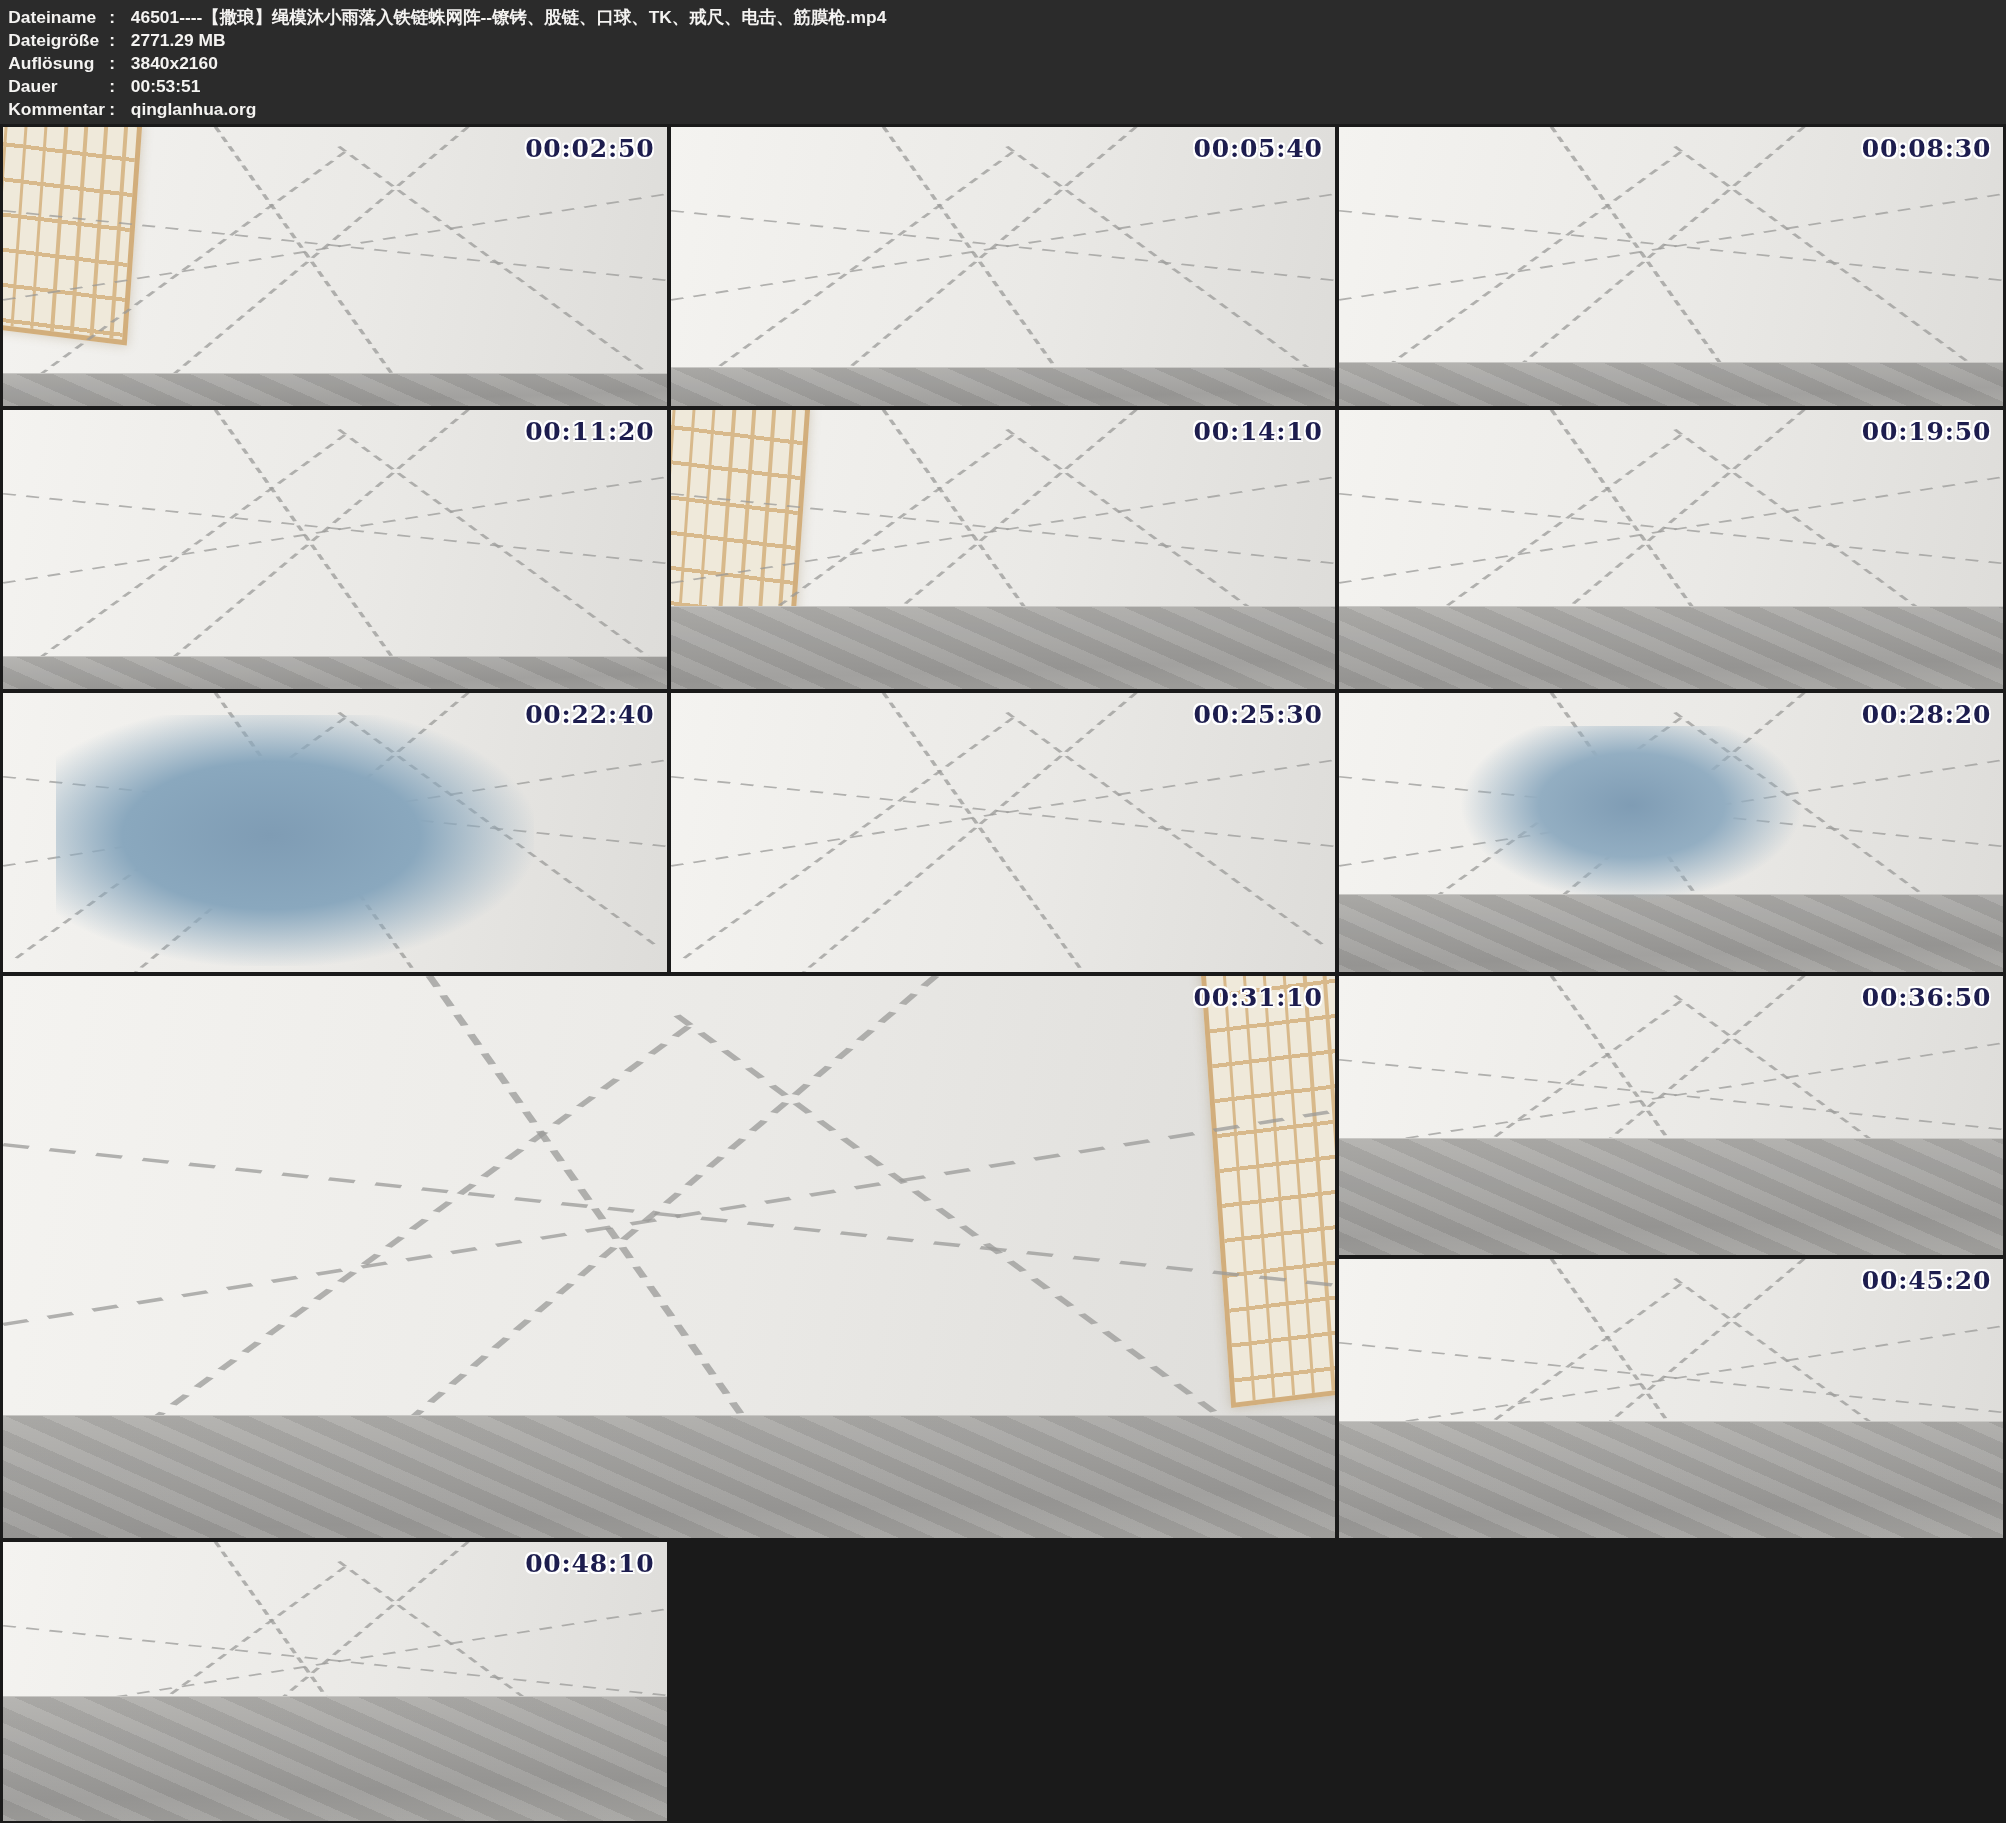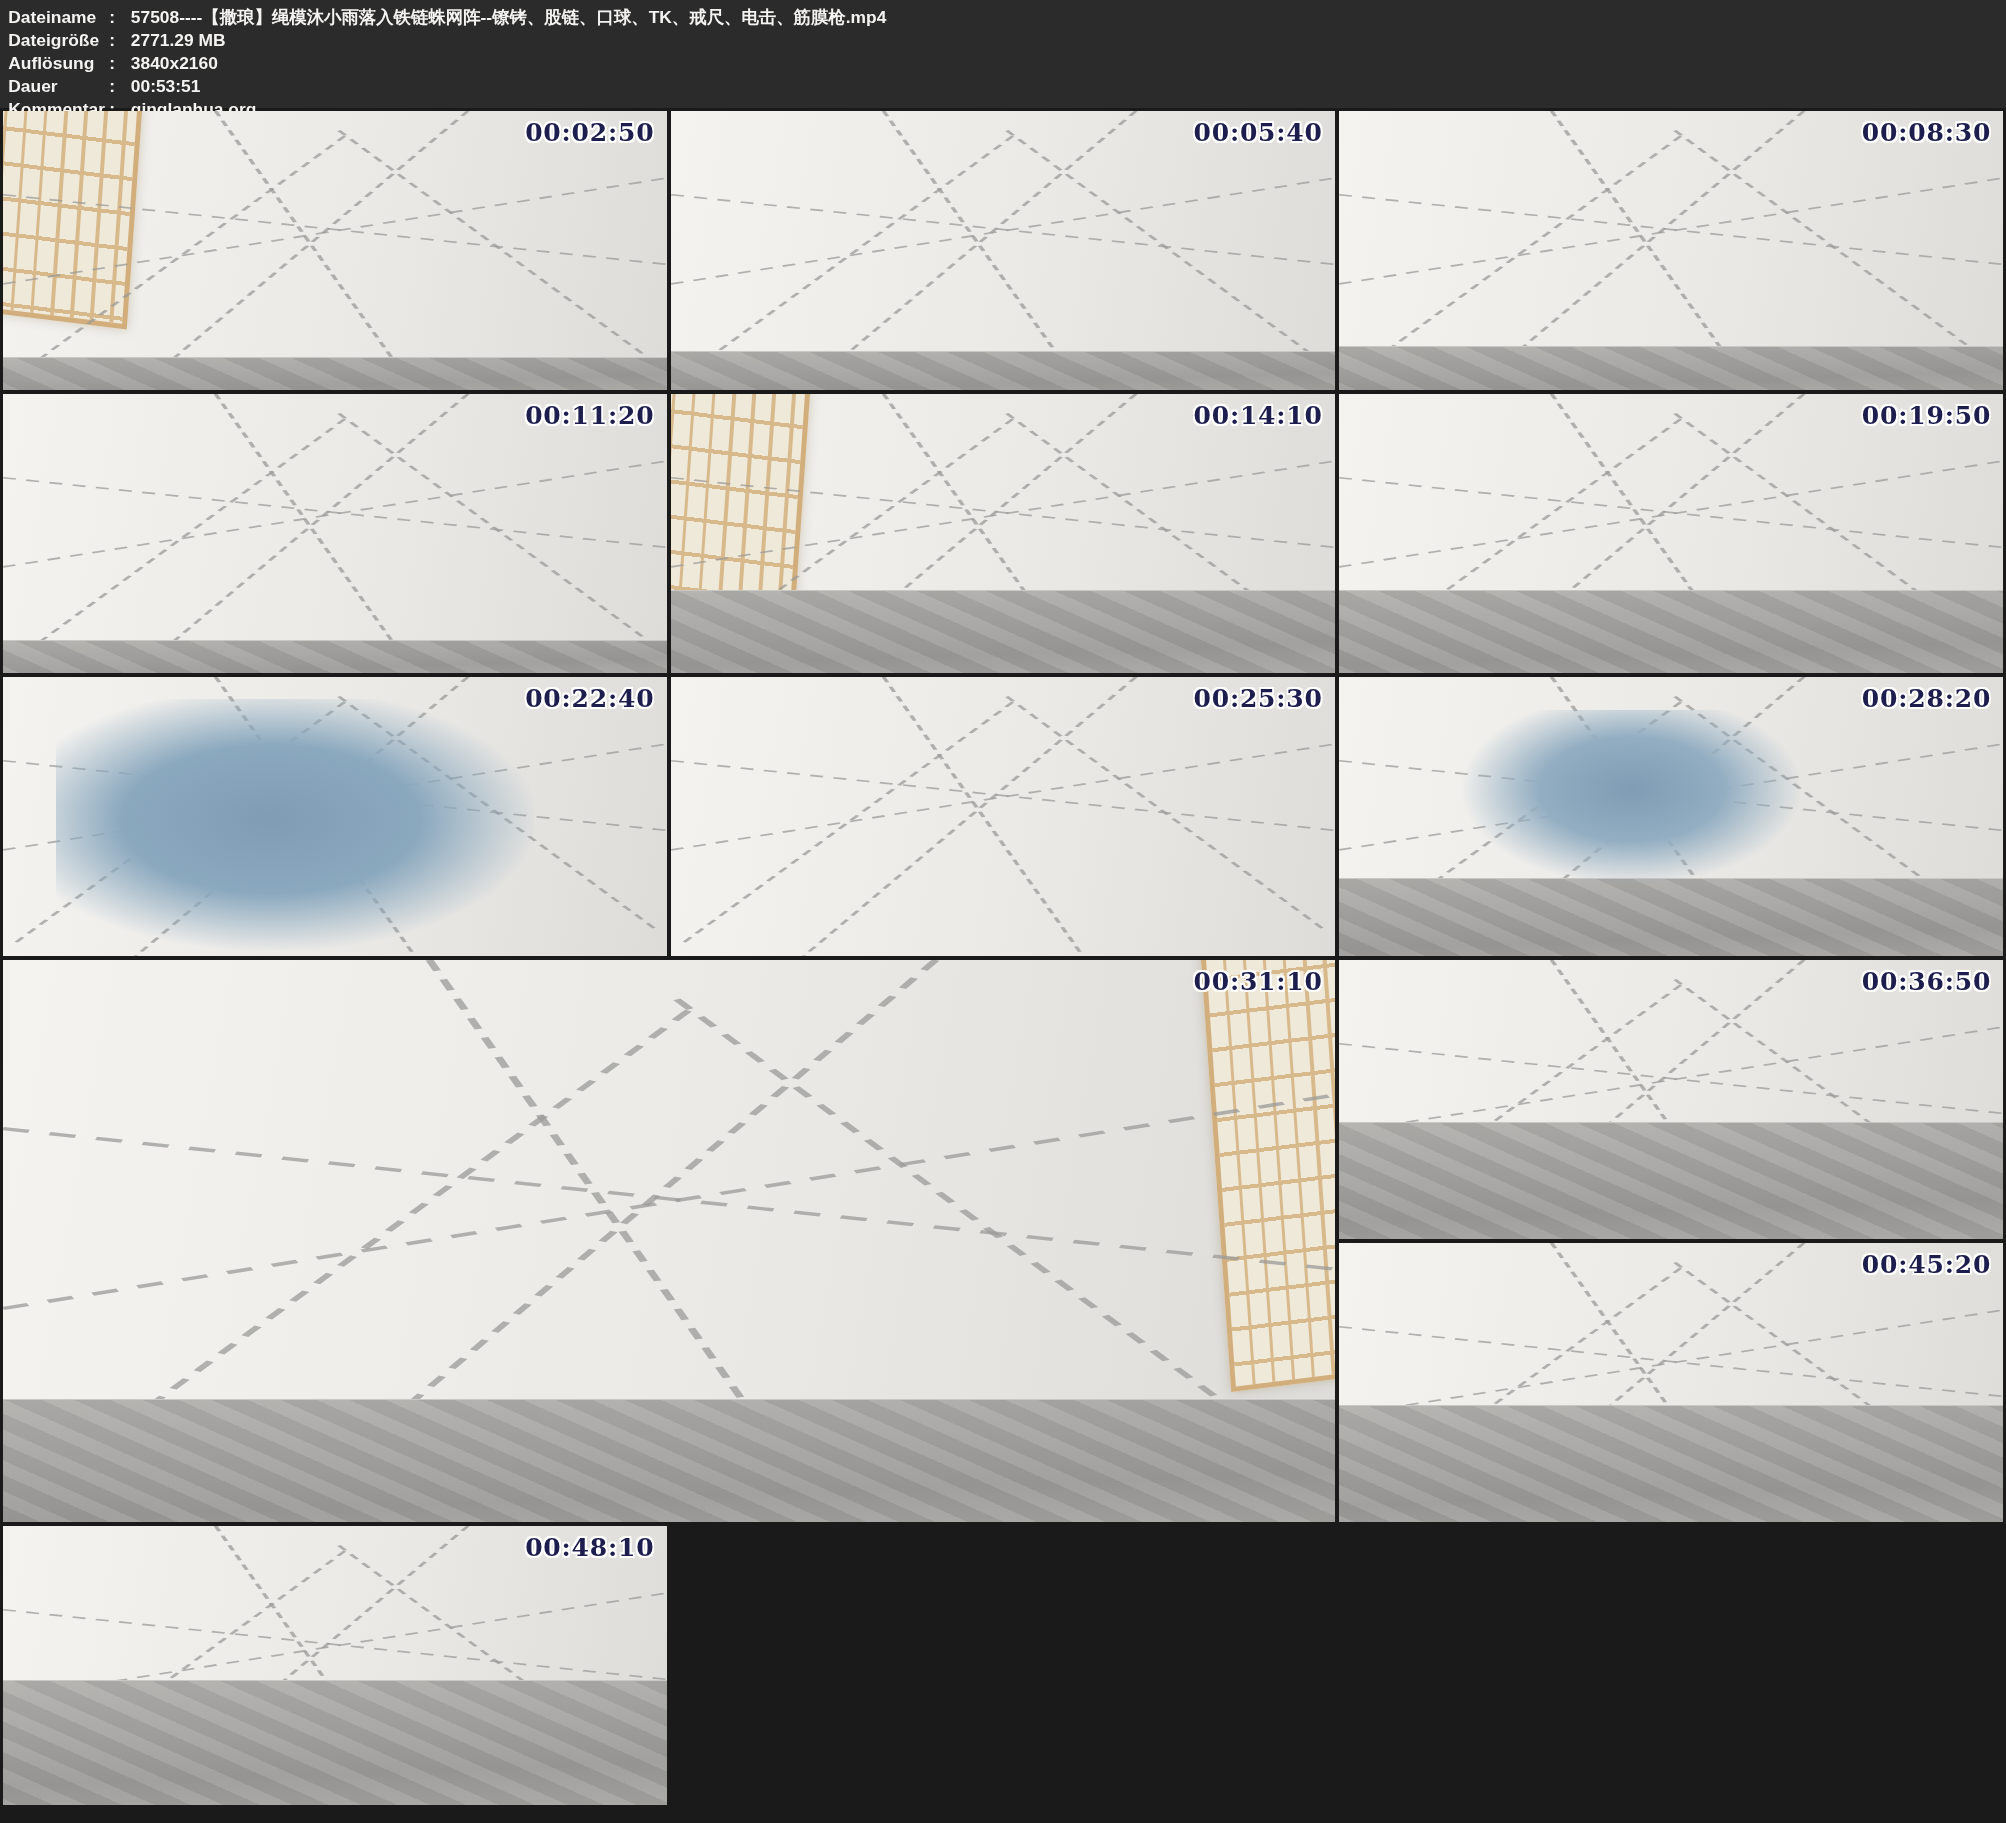--- a/index.html
+++ b/index.html
@@ -5,21 +5,21 @@
   html, body {
     margin: 0; padding: 0;
     width: 2006px; height: 1823px;
     overflow: hidden;
     background: #1a1a1a;
     font-family: "Liberation Sans", sans-serif;
   }
   
   .header {
     box-sizing: border-box;
-    height: 108px;
+    height: 124px;
     background: #2b2b2b;
     padding: 5.8px 8.3px 0 8.3px;
   }
   .hrow {
     display: flex;
     color: #f4f3f1;
     font-weight: bold;
     font-size: 17.4px;
     line-height: 23px;
     white-space: nowrap;
@@ -89,21 +89,21 @@
   }
 </style>
 </head>
 <body>
 
 <div class="header">
 
     <div class="hrow">
       <span class="hlabel">Dateiname</span>
       <span class="hcolon">:</span>
-      <span class="hvalue">57508----【撒琅】绳模沐小雨落入铁链蛛网阵--镣铐、股链、口球、TK、戒尺、电击、筋膜枪.mp4</span>
+      <span class="hvalue">46501----【撒琅】绳模沐小雨落入铁链蛛网阵--镣铐、股链、口球、TK、戒尺、电击、筋膜枪.mp4</span>
     </div>
 
     <div class="hrow">
       <span class="hlabel">Dateigröße</span>
       <span class="hcolon">:</span>
       <span class="hvalue">2771.29 MB</span>
     </div>
 
     <div class="hrow">
       <span class="hlabel">Auflösung</span>

